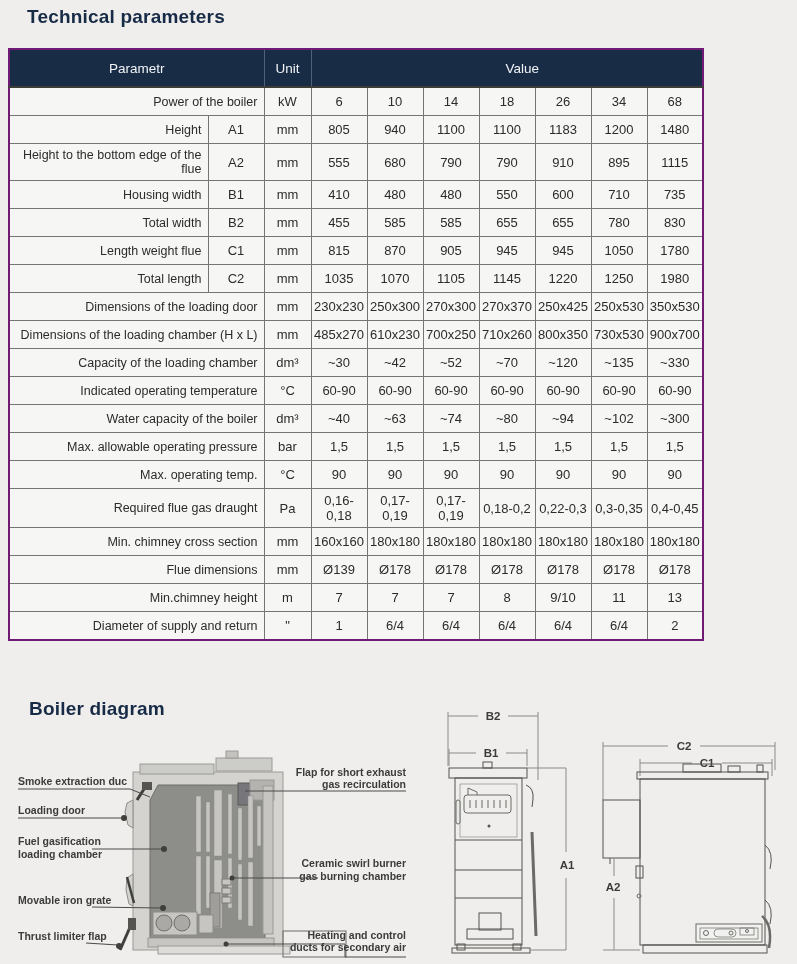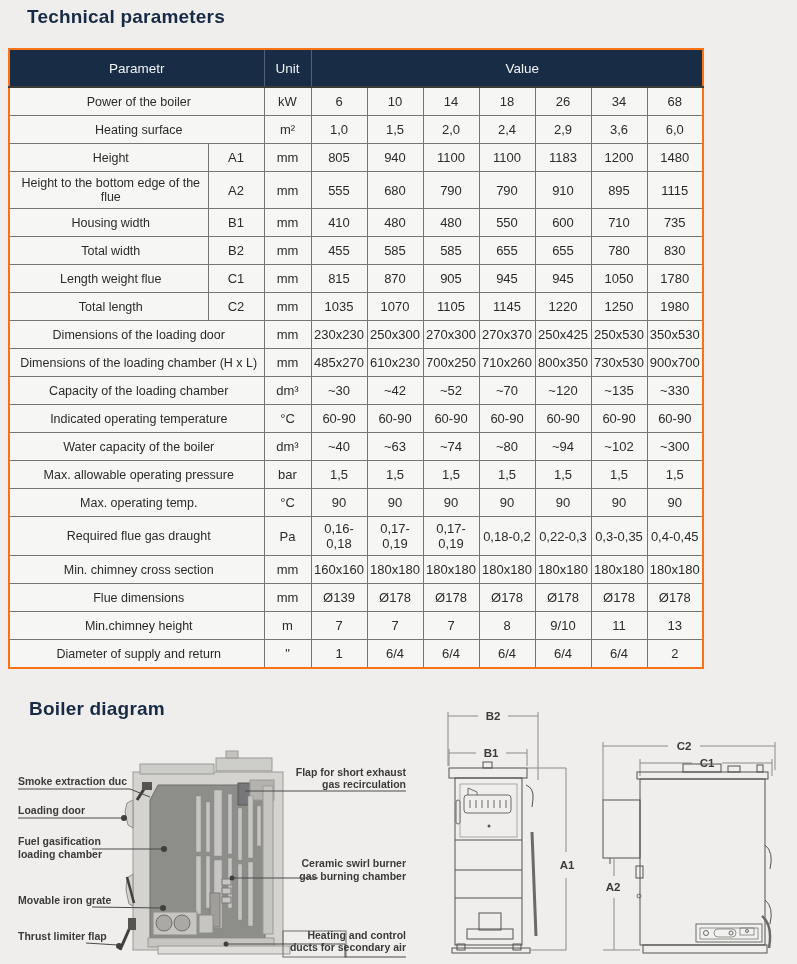--- a/index.html
+++ b/index.html
@@ -17,42 +17,42 @@
     font-size:19px;font-weight:bold;color:#172b47;
     margin:0;letter-spacing:.2px;
   }
   #title-params{top:6px;}
   #title-diagram{top:698px;left:13px;margin-left:16px;}
   table.params{
     position:absolute;left:8px;top:48px;
     width:696px;
     border-collapse:collapse;
     table-layout:fixed;
-    border:2px solid #f97316;
+    border:2px solid #701a75;
     background:#f6f6f4;
   }
   table.params th{
     background:#182c45;color:#f2f4f7;
     font-weight:normal;font-size:13.5px;
     height:34px;
     border-right:1px solid #51617a;
     border-bottom:2px solid #3c3c39;
   }
   table.params th:last-child{border-right:none;padding-left:32px;}
   table.params td{
     border:1px solid #757572;
     font-size:13px;
     text-align:center;
     padding:4px 2px;
     height:19px;
     background:#f6f6f4;
     color:#2b2b2b;
   }
   table.params td.name{
-    text-align:center;
+    text-align:right;
     font-size:12.5px;
     padding-left:10px;
     padding-right:6px;
   }
   svg.diagram{position:absolute;left:0;top:706px;}
   svg text{font-family:"Liberation Sans",sans-serif;fill:#3b3b3a;}
   .callout{font-size:10.5px;font-weight:bold;}
   .dimlbl{font-size:11.5px;font-weight:bold;}
   .thin{stroke:#55534f;stroke-width:1;fill:none;}
   .dimline{stroke:#8b8a87;stroke-width:1;fill:none;}
@@ -89,31 +89,20 @@
           <td>kW</td>
           <td>6</td>
           <td>10</td>
           <td>14</td>
           <td>18</td>
           <td>26</td>
           <td>34</td>
           <td>68</td>
         </tr>
         <tr>
-          <td class="name" colspan="2">Heating surface</td>
-          <td>m²</td>
-          <td>1,0</td>
-          <td>1,5</td>
-          <td>2,0</td>
-          <td>2,4</td>
-          <td>2,9</td>
-          <td>3,6</td>
-          <td>6,0</td>
-        </tr>
-        <tr>
           <td class="name">Height</td>
           <td>A1</td>
           <td>mm</td>
           <td>805</td>
           <td>940</td>
           <td>1100</td>
           <td>1100</td>
           <td>1183</td>
           <td>1200</td>
           <td>1480</td>

